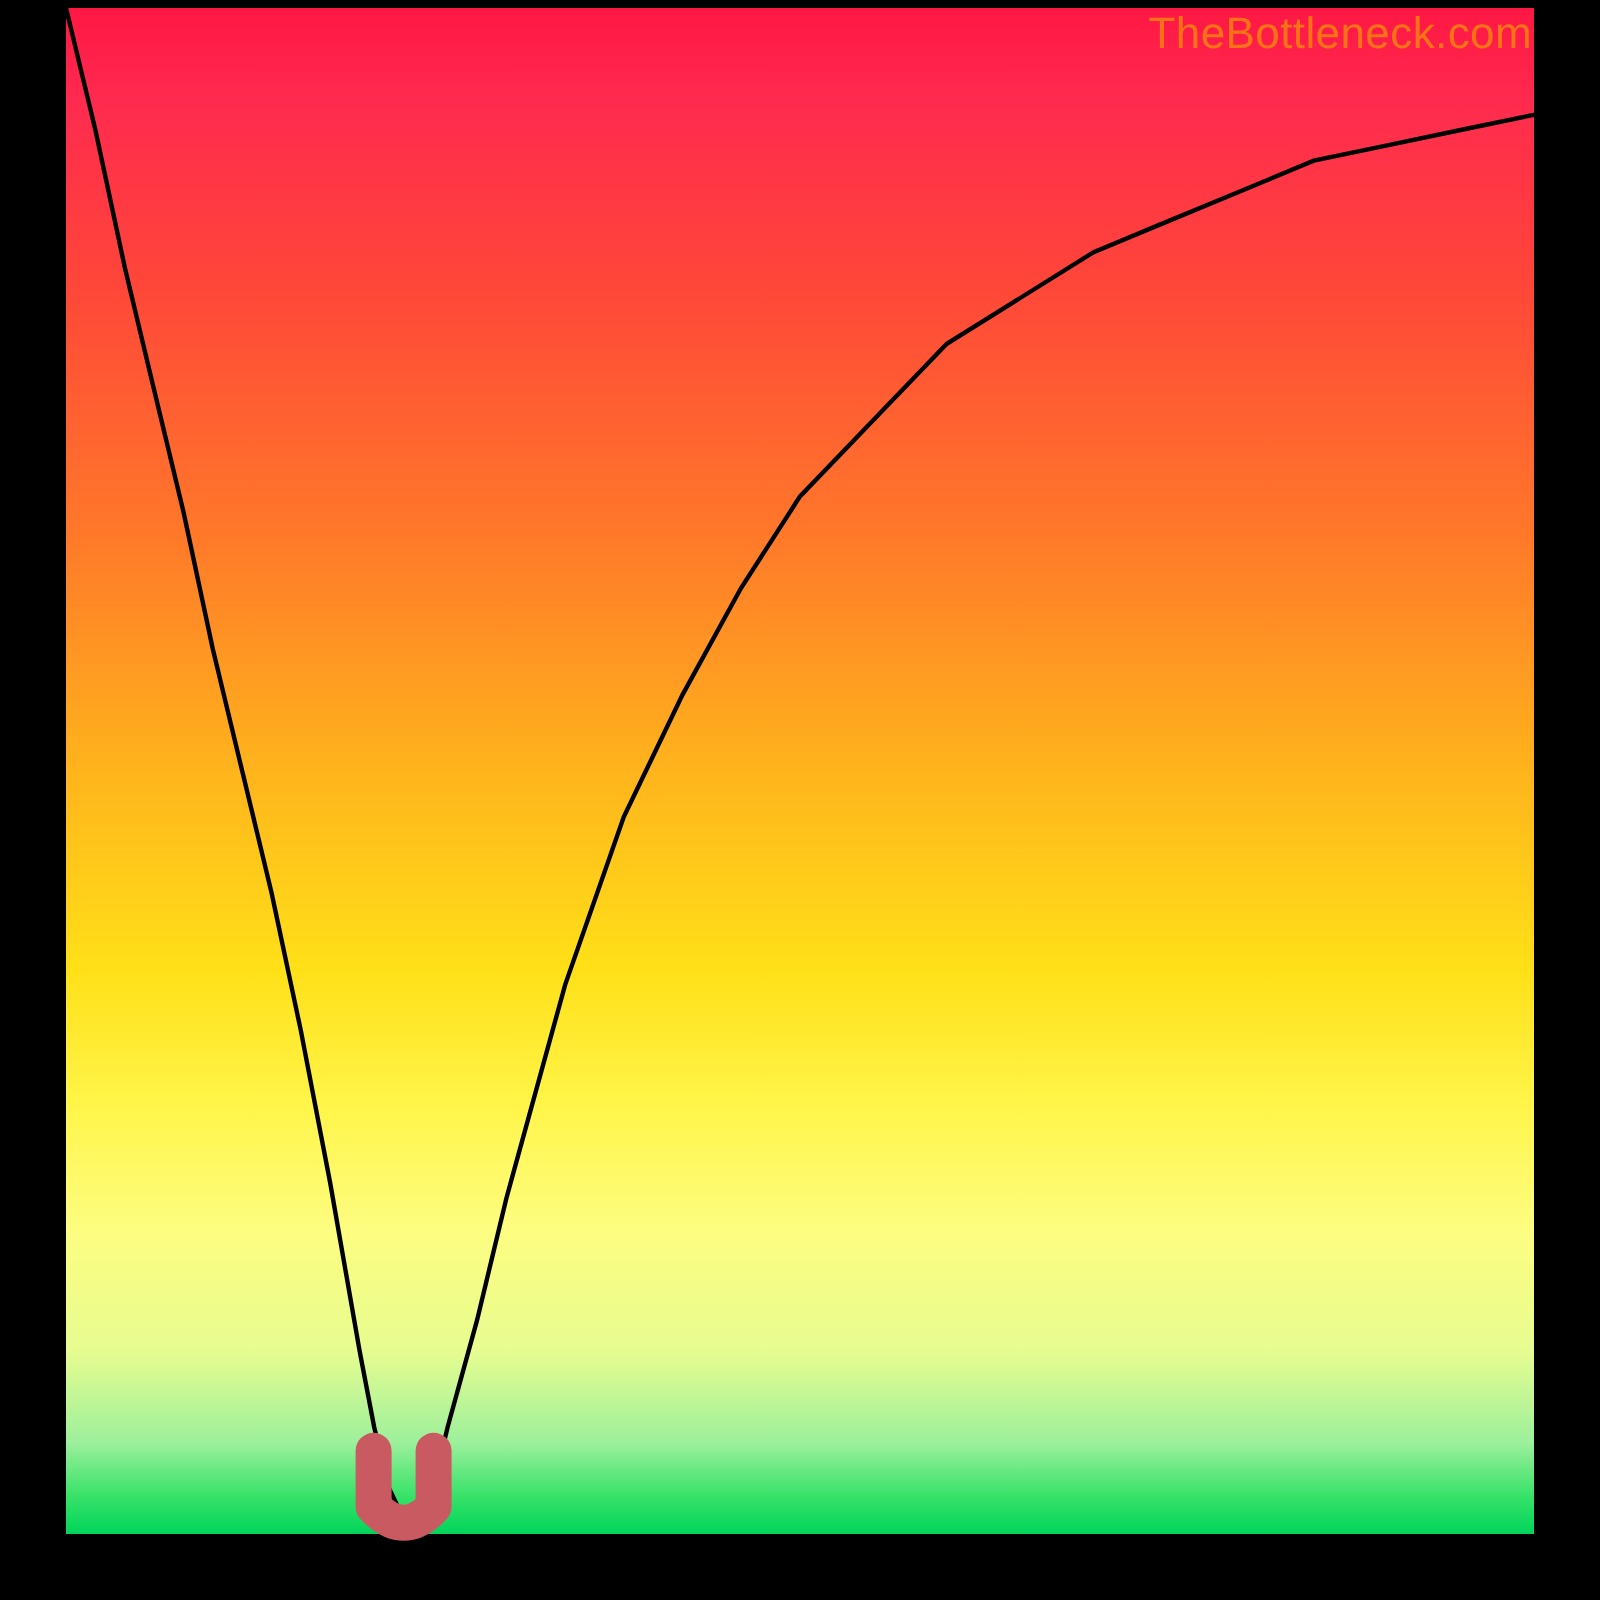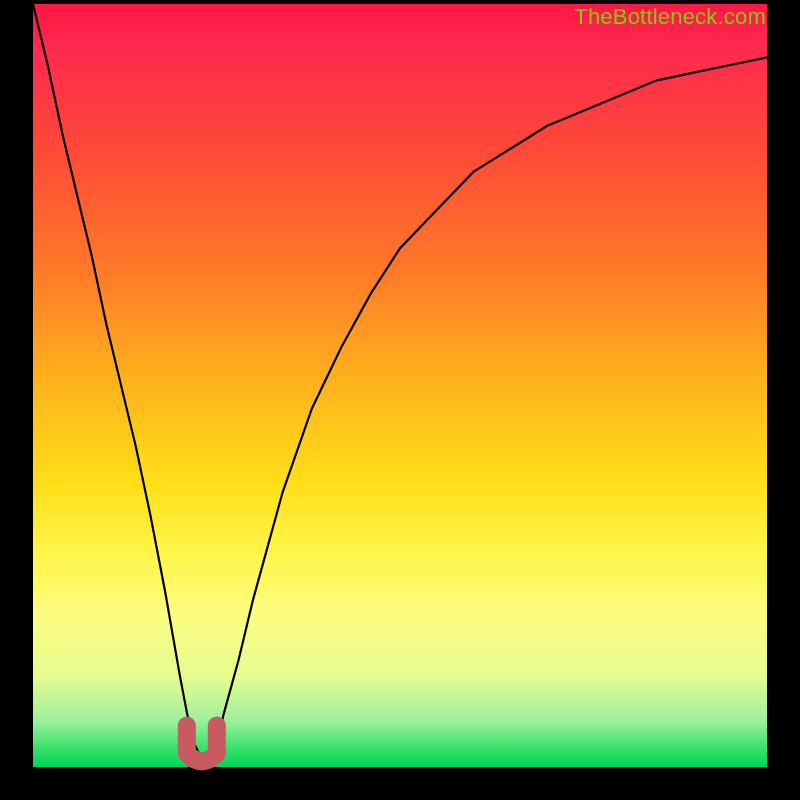--- a/index.html
+++ b/index.html
@@ -37,21 +37,21 @@
       #e7fc90 88%,
       #9df09c 94%,
       #38e269 97.5%,
       #00d45a 100%
     );
   }
   .watermark {
     position: absolute;
     top: 4px;
     right: 34px;
-    color: #84cc16;
+    color: #f97316;
     font-size: 22px;
     letter-spacing: 0.2px;
     font-weight: 400;
     user-select: none;
     text-align: center;
   }
   svg.overlay {
     position: absolute;
     left: 33px;
     top: 4px;

